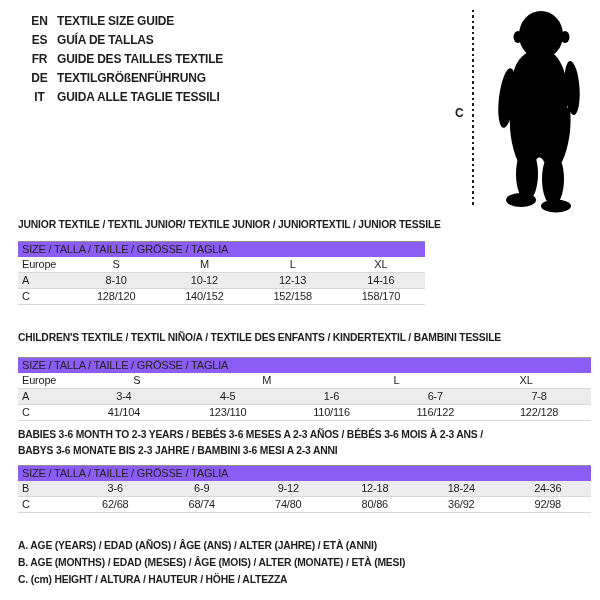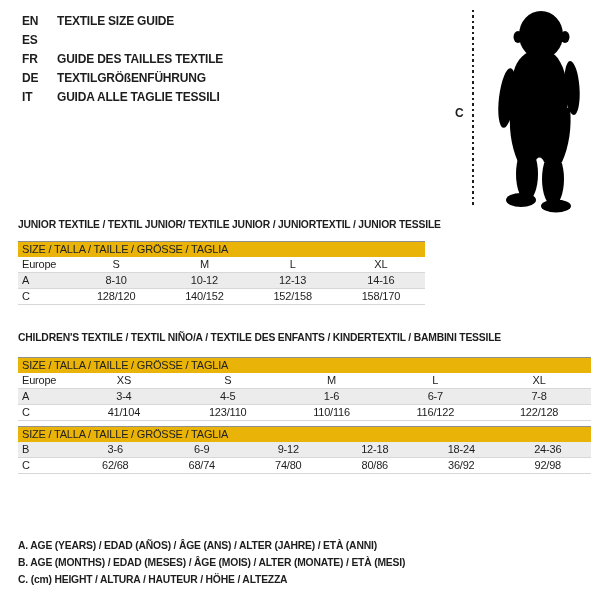--- a/index.html
+++ b/index.html
@@ -6,21 +6,21 @@
   html,body { background:#fff; }
   .canvas {
     position:relative; width:600px; height:600px; background:#ffffff;
     font-family:"Liberation Sans","DejaVu Sans",sans-serif;
     color:#1d1d1d; overflow:hidden;
   }
 
   
   .lang-block { position:absolute; left:22px; top:12px; }
   .lang-row { display:flex; height:19px; line-height:19px; font-size:12px; font-weight:700; letter-spacing:-0.2px; }
-  .lang-code { width:35px; }
+  .lang-code { width:35px;text-align:center; }
 
   
   .figure-line {
     position:absolute; left:472px; top:10px; width:2px; height:198px;
     background:repeating-linear-gradient(to bottom,#1d1d1d 0 2.5px,transparent 2.5px 5.5px);
   }
   .figure-label { position:absolute; left:455px; top:106px; font-size:12px; font-weight:700; }
   .baby-svg { position:absolute; left:487px; top:8px; }
 
   
@@ -30,21 +30,21 @@
   .sec-3 { top:426px; width:573px; }
   .section-title {
     font-size:11px; font-weight:700; letter-spacing:-0.2px; white-space:nowrap;
     line-height:11px; transform:scaleX(0.94); transform-origin:left center;
   }
   .sec-1 .section-title { margin-bottom:11px; }
   .sec-2 .section-title { margin-bottom:14px; }
   .sec-3 .title-wrap { margin-bottom:7px; }
   .sec-3 .section-title { line-height:16px; margin-bottom:0; }
   .size-bar {
-    height:16px; line-height:15px; background:#eab308; border-top:1px solid #8f8f8f;
+    height:16px; line-height:15px; background:#8b5cf6; border-top:1px solid #8f8f8f;
     padding-left:4px; font-size:11px; letter-spacing:-0.2px; color:#222; white-space:nowrap;
   }
   .trow {
     display:flex; height:16px; line-height:15px; font-size:11px; letter-spacing:-0.2px;
     border-bottom:1px solid #d8d8d8;
     align-items:center;
   }
   .trow.alt { background:#ececec; }
   .lbl { width:54px; padding-left:4px; }
   .cell { flex:1; text-align:center; }
@@ -59,20 +59,21 @@
 
 <div class="canvas">
 
   <div class="lang-block">
     <div class="lang-row">
       <span class="lang-code">EN</span>
       <span class="lang-title">TEXTILE SIZE GUIDE</span>
     </div>
     <div class="lang-row">
       <span class="lang-code">ES</span>
+      <span class="lang-title">GUÍA DE TALLAS</span>
     </div>
     <div class="lang-row">
       <span class="lang-code">FR</span>
       <span class="lang-title">GUIDE DES TAILLES TEXTILE</span>
     </div>
     <div class="lang-row">
       <span class="lang-code">DE</span>
       <span class="lang-title">TEXTILGRÖßENFÜHRUNG</span>
     </div>
     <div class="lang-row">
@@ -121,21 +122,20 @@
       <span class="cell">152/158</span>
       <span class="cell">158/170</span>
     </div>
   </div>
 
   <div class="section sec-2">
     <div class="section-title">CHILDREN'S TEXTILE / TEXTIL NIÑO/A / TEXTILE DES ENFANTS / KINDERTEXTIL / BAMBINI TESSILE</div>
     <div class="size-bar">SIZE / TALLA / TAILLE / GRÖSSE / TAGLIA</div>
     <div class="trow">
       <span class="lbl">Europe</span>
-      <span class="cell">XS</span>
       <span class="cell">S</span>
       <span class="cell">M</span>
       <span class="cell">L</span>
       <span class="cell">XL</span>
     </div>
     <div class="trow alt">
       <span class="lbl">A</span>
       <span class="cell">3-4</span>
       <span class="cell">4-5</span>
       <span class="cell">1-6</span>
@@ -146,20 +146,24 @@
       <span class="lbl">C</span>
       <span class="cell">41/104</span>
       <span class="cell">123/110</span>
       <span class="cell">110/116</span>
       <span class="cell">116/122</span>
       <span class="cell">122/128</span>
     </div>
   </div>
 
   <div class="section sec-3">
+    <div class="title-wrap">
+      <div class="section-title">BABIES 3-6 MONTH TO 2-3 YEARS / BEBÉS 3-6 MESES A 2-3 AÑOS / BÉBÉS 3-6 MOIS À 2-3 ANS /</div>
+      <div class="section-title">BABYS 3-6 MONATE BIS 2-3 JAHRE / BAMBINI 3-6 MESI A 2-3 ANNI</div>
+    </div>
     <div class="size-bar">SIZE / TALLA / TAILLE / GRÖSSE / TAGLIA</div>
     <div class="trow alt">
       <span class="lbl">B</span>
       <span class="cell">3-6</span>
       <span class="cell">6-9</span>
       <span class="cell">9-12</span>
       <span class="cell">12-18</span>
       <span class="cell">18-24</span>
       <span class="cell">24-36</span>
     </div>

